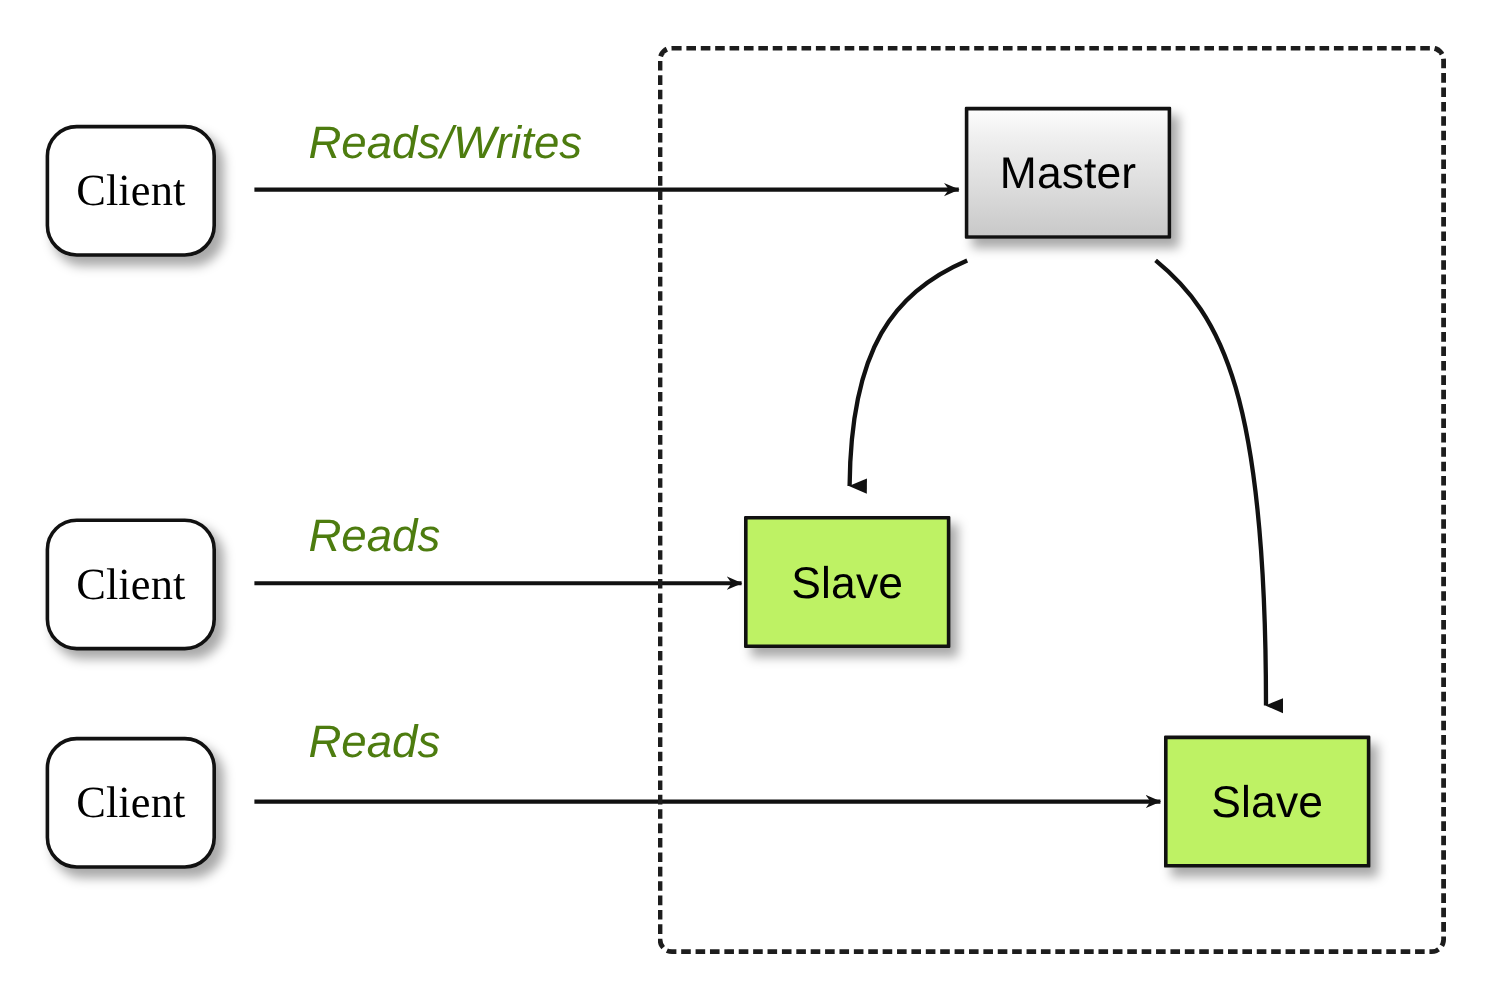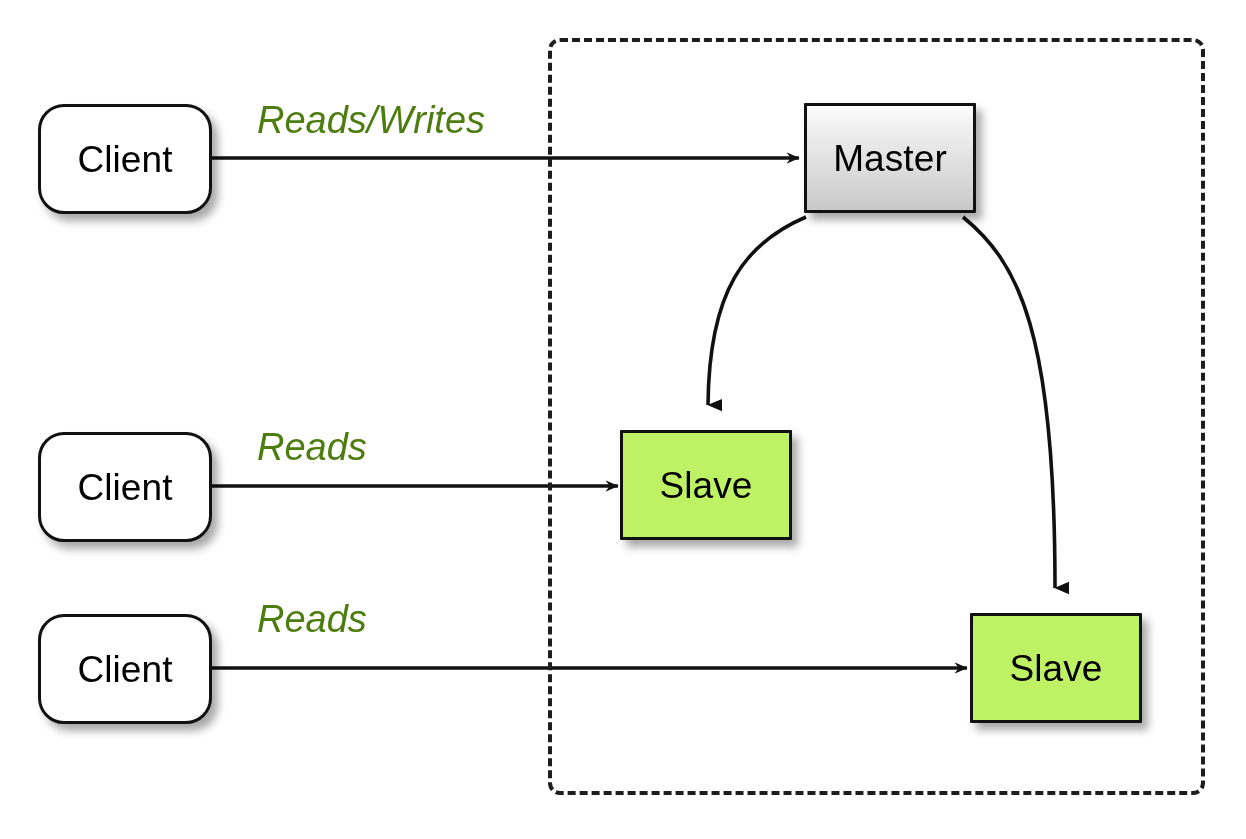--- a/index.html
+++ b/index.html
@@ -30,27 +30,28 @@
   .node {
     position: absolute;
     box-sizing: border-box;
     display: flex;
     align-items: center;
     justify-content: center;
     color: #000000;
     z-index: 3;
   }
   .node-client {
-    width: 174px;
+    width: 142px;
     height: 110px;
     border: 3px solid #111111;
     border-radius: 26px;
     background: #ffffff;
     font-size: 37px;
     box-shadow: 6px 7px 9px rgba(0,0,0,0.34);
+    font-family: Liberation Serif, serif;
   }
   .node-server {
     width: 172px;
     height: 110px;
     border: 3px solid #111111;
     border-radius: 1px;
     background: #bef264;
     font-size: 37px;
     box-shadow: 6px 7px 9px rgba(0,0,0,0.34);
   }
@@ -116,21 +117,21 @@
   </div>
 
   <div class="node node-client" style="left:38px; top:432px;">
     <span class="node-label">Client</span>
   </div>
 
   <div class="node node-client" style="left:38px; top:614px;">
     <span class="node-label">Client</span>
   </div>
 
-  <div class="node node-server node-master" style="left:804px; top:103px;align-items:center;">
+  <div class="node node-server node-master" style="left:804px; top:89px;align-items:center;">
     <span class="node-label">Master</span>
   </div>
 
   <div class="node node-server" style="left:620px; top:430px;">
     <span class="node-label">Slave</span>
   </div>
 
   <div class="node node-server" style="left:970px; top:613px;">
     <span class="node-label">Slave</span>
   </div>

